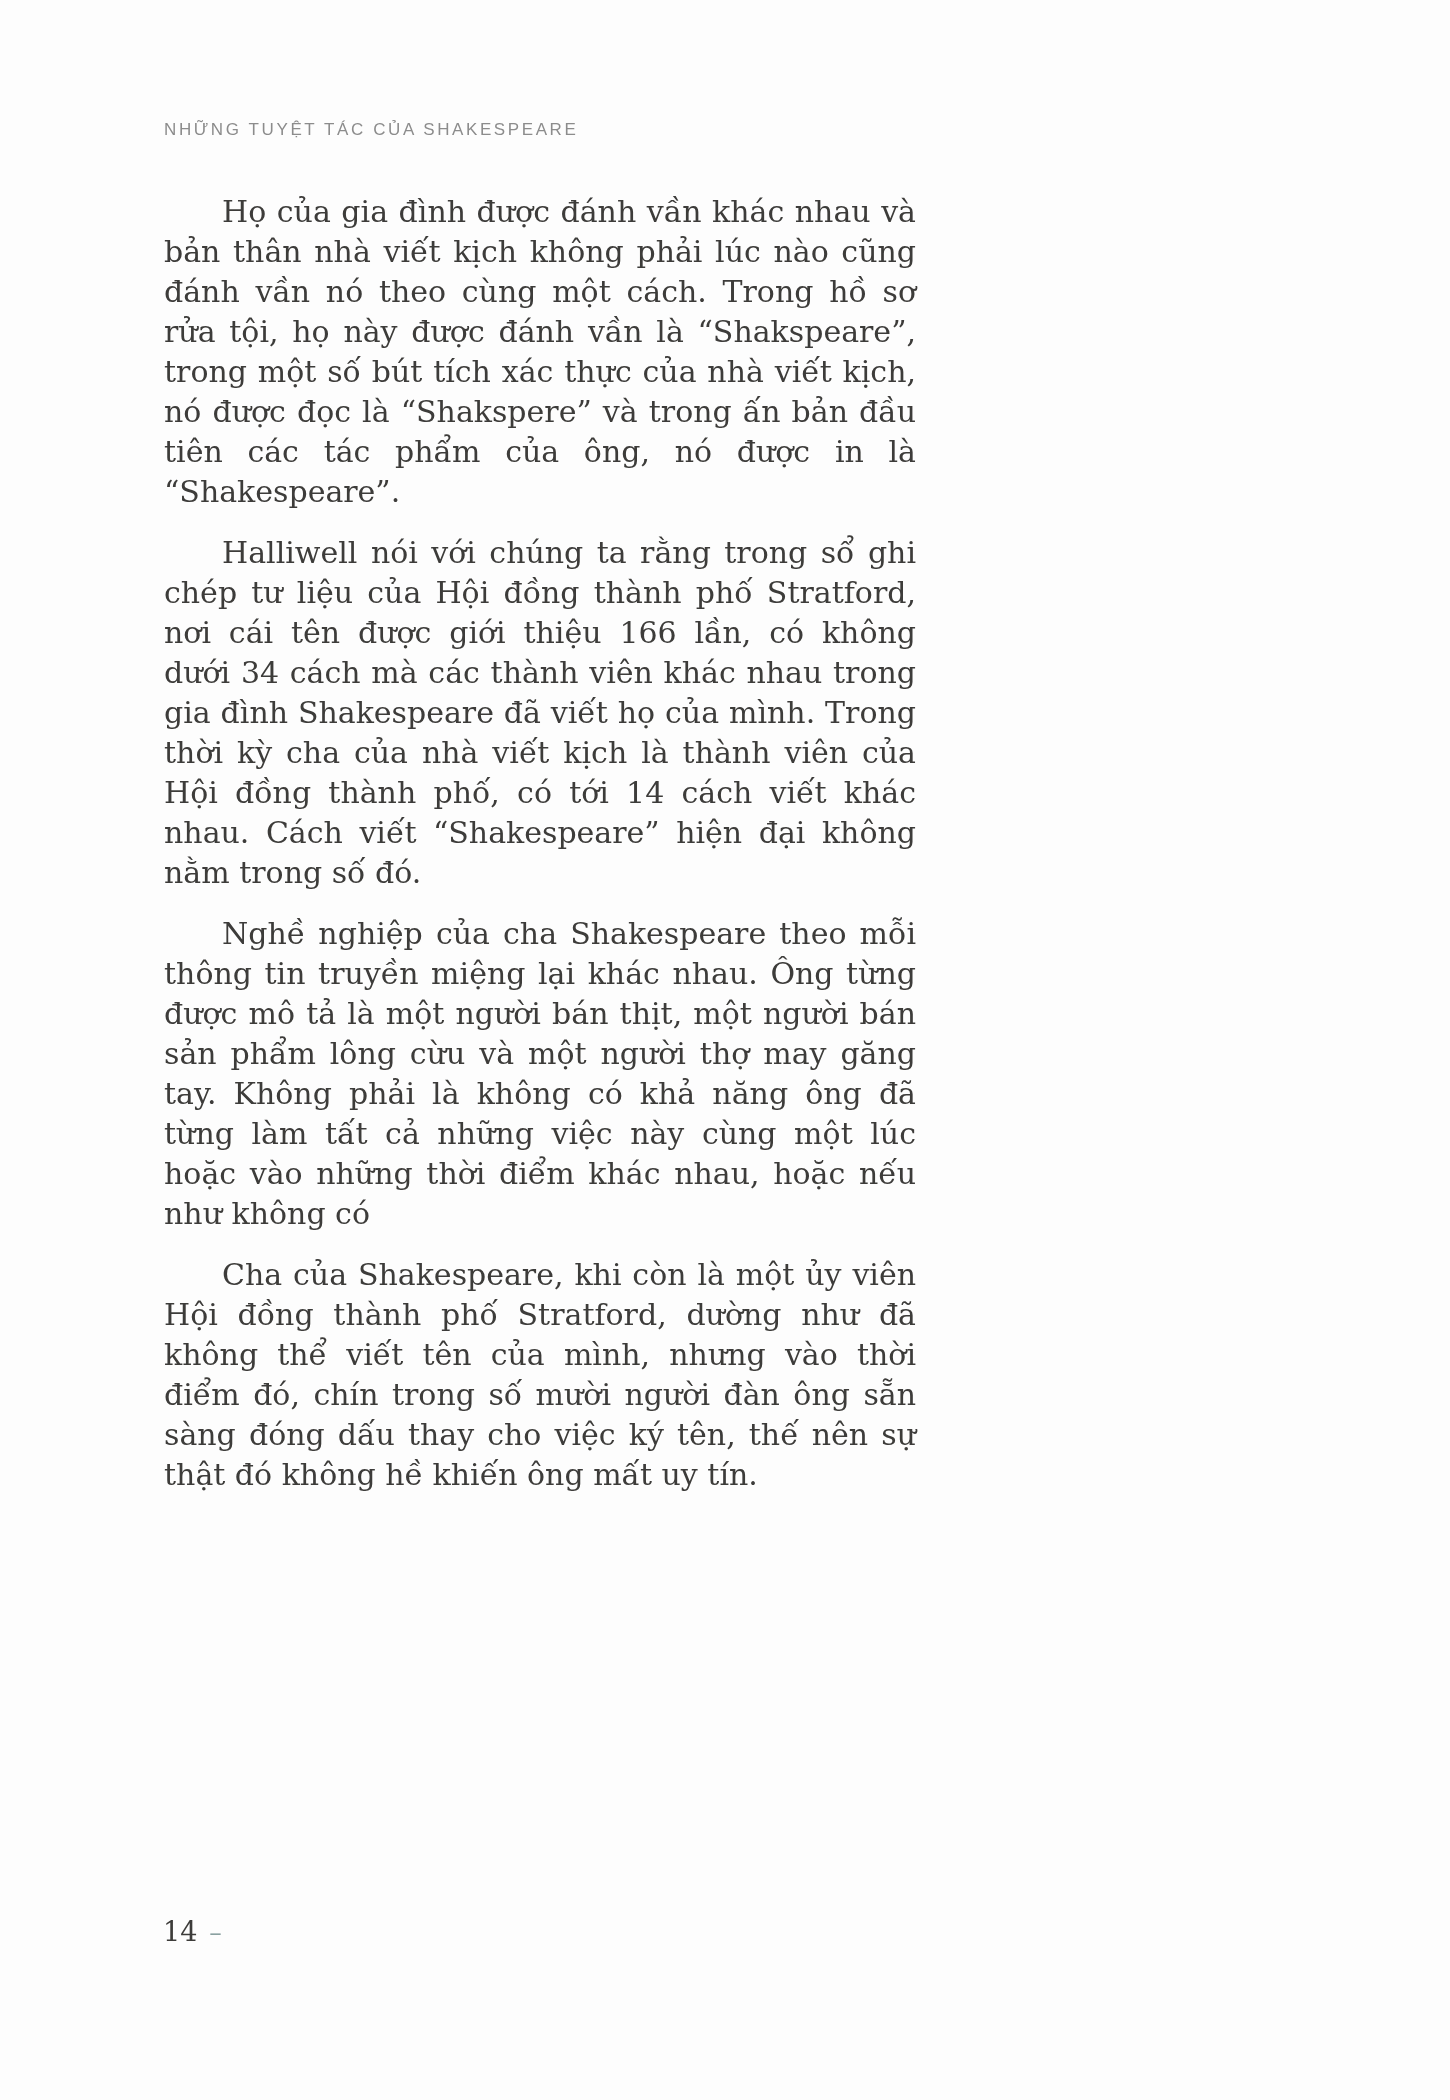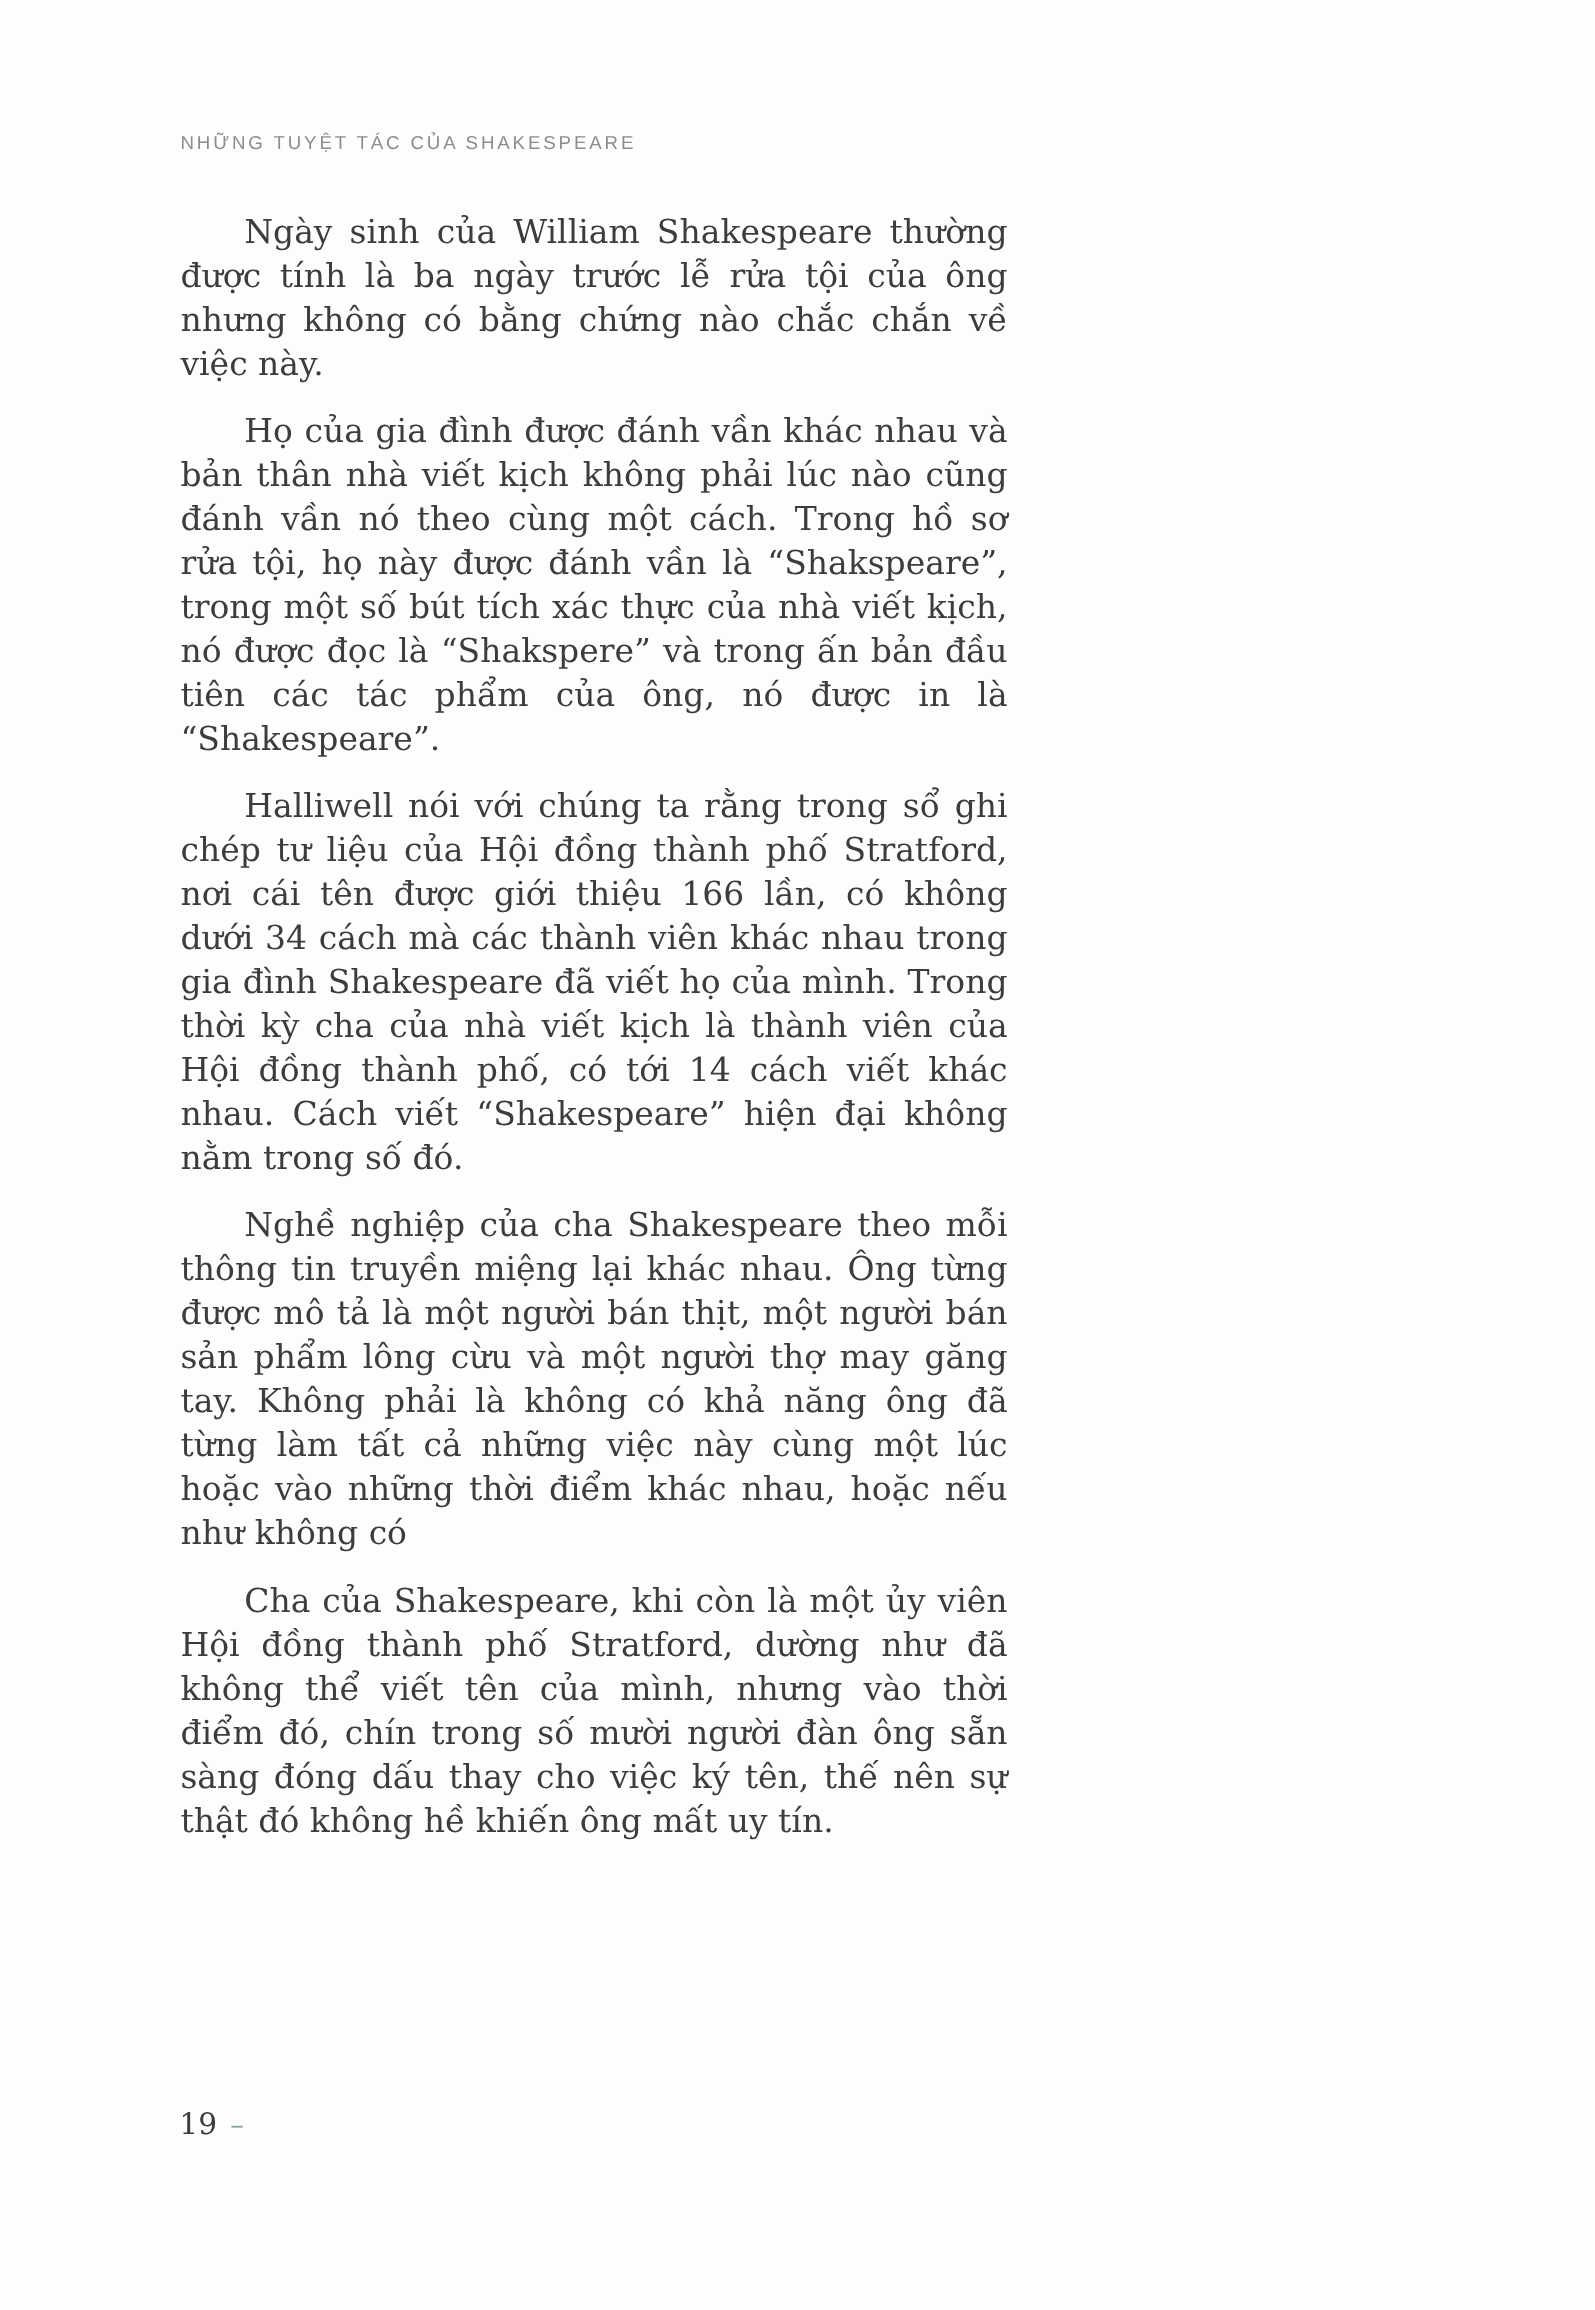--- a/index.html
+++ b/index.html
@@ -55,24 +55,23 @@
   }
 </style>
 </head>
 <body>
 
 <div class="page">
 
   <div class="running-header">NHỮNG TUYỆT TÁC CỦA SHAKESPEARE</div>
 
   <div class="content">
-    <p>Ngày sinh của William Shakespeare thường được tính là ba ngày trước lễ rửa tội của ông nhưng không có bằng chứng nào chắc chắn về việc này.</p>
     <p>Họ của gia đình được đánh vần khác nhau và bản thân nhà viết kịch không phải lúc nào cũng đánh vần nó theo cùng một cách. Trong hồ sơ rửa tội, họ này được đánh vần là “Shakspeare”, trong một số bút tích xác thực của nhà viết kịch, nó được đọc là “Shakspere” và trong ấn bản đầu tiên các tác phẩm của ông, nó được in là “Shakespeare”.</p>
     <p>Halliwell nói với chúng ta rằng trong sổ ghi chép tư liệu của Hội đồng thành phố Stratford, nơi cái tên được giới thiệu 166 lần, có không dưới 34 cách mà các thành viên khác nhau trong gia đình Shakespeare đã viết họ của mình. Trong thời kỳ cha của nhà viết kịch là thành viên của Hội đồng thành phố, có tới 14 cách viết khác nhau. Cách viết “Shakespeare” hiện đại không nằm trong số đó.</p>
     <p>Nghề nghiệp của cha Shakespeare theo mỗi thông tin truyền miệng lại khác nhau. Ông từng được mô tả là một người bán thịt, một người bán sản phẩm lông cừu và một người thợ may găng tay. Không phải là không có khả năng ông đã từng làm tất cả những việc này cùng một lúc hoặc vào những thời điểm khác nhau, hoặc nếu như không có</p>
     <p>Cha của Shakespeare, khi còn là một ủy viên Hội đồng thành phố Stratford, dường như đã không thể viết tên của mình, nhưng vào thời điểm đó, chín trong số mười người đàn ông sẵn sàng đóng dấu thay cho việc ký tên, thế nên sự thật đó không hề khiến ông mất uy tín.</p>
   </div>
 
   <div class="footer">
-    <span>19</span><span class="dash">–</span>
+    <span>14</span><span class="dash">–</span>
   </div>
 
 </div>
 
 </body></html>

